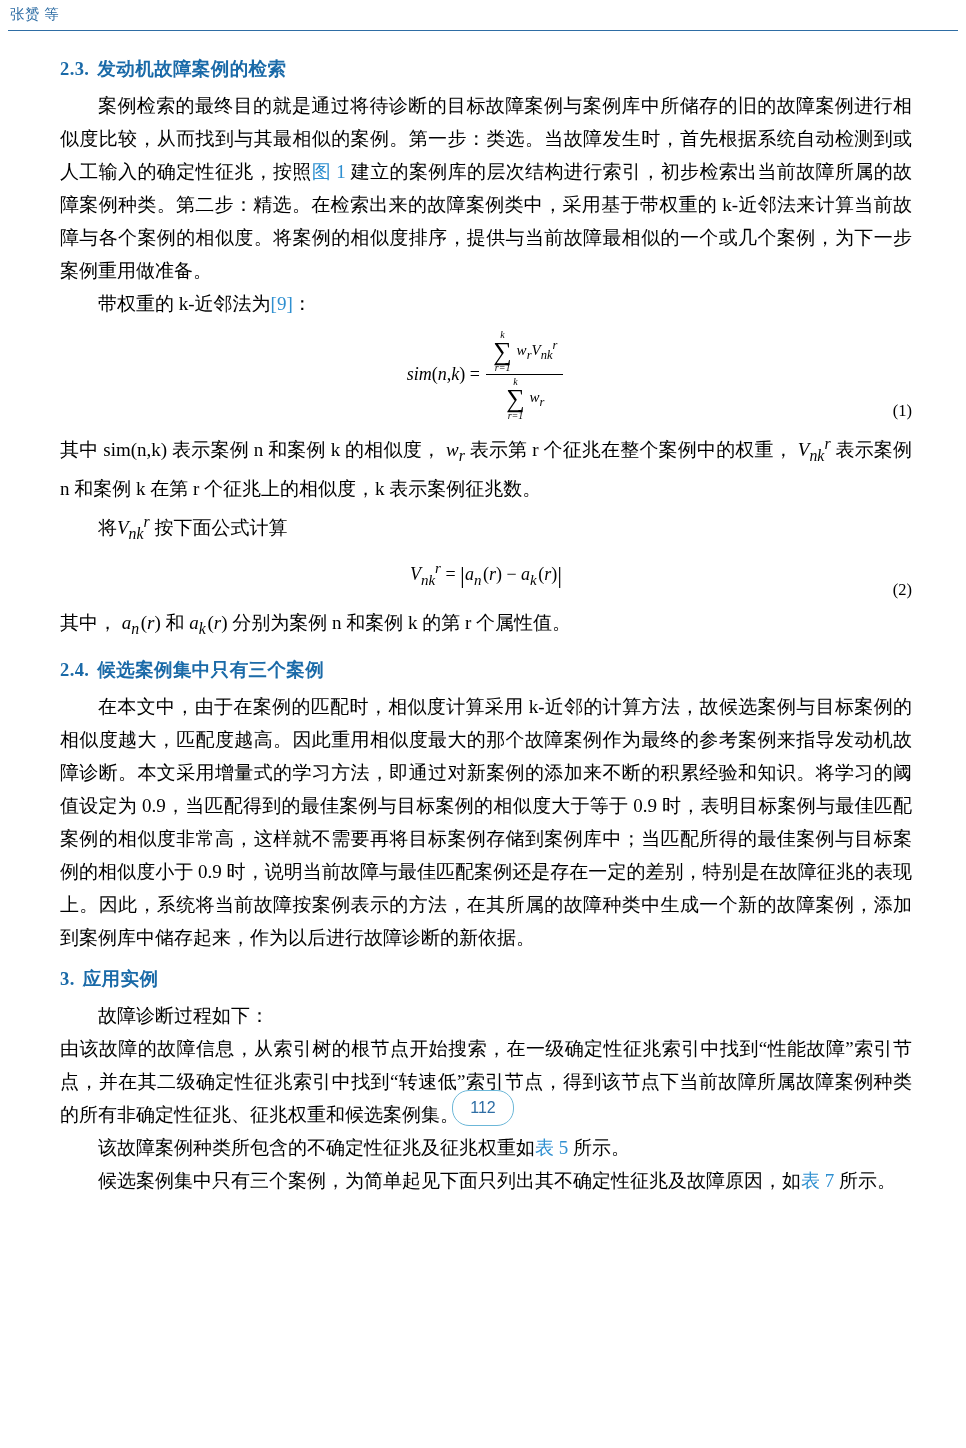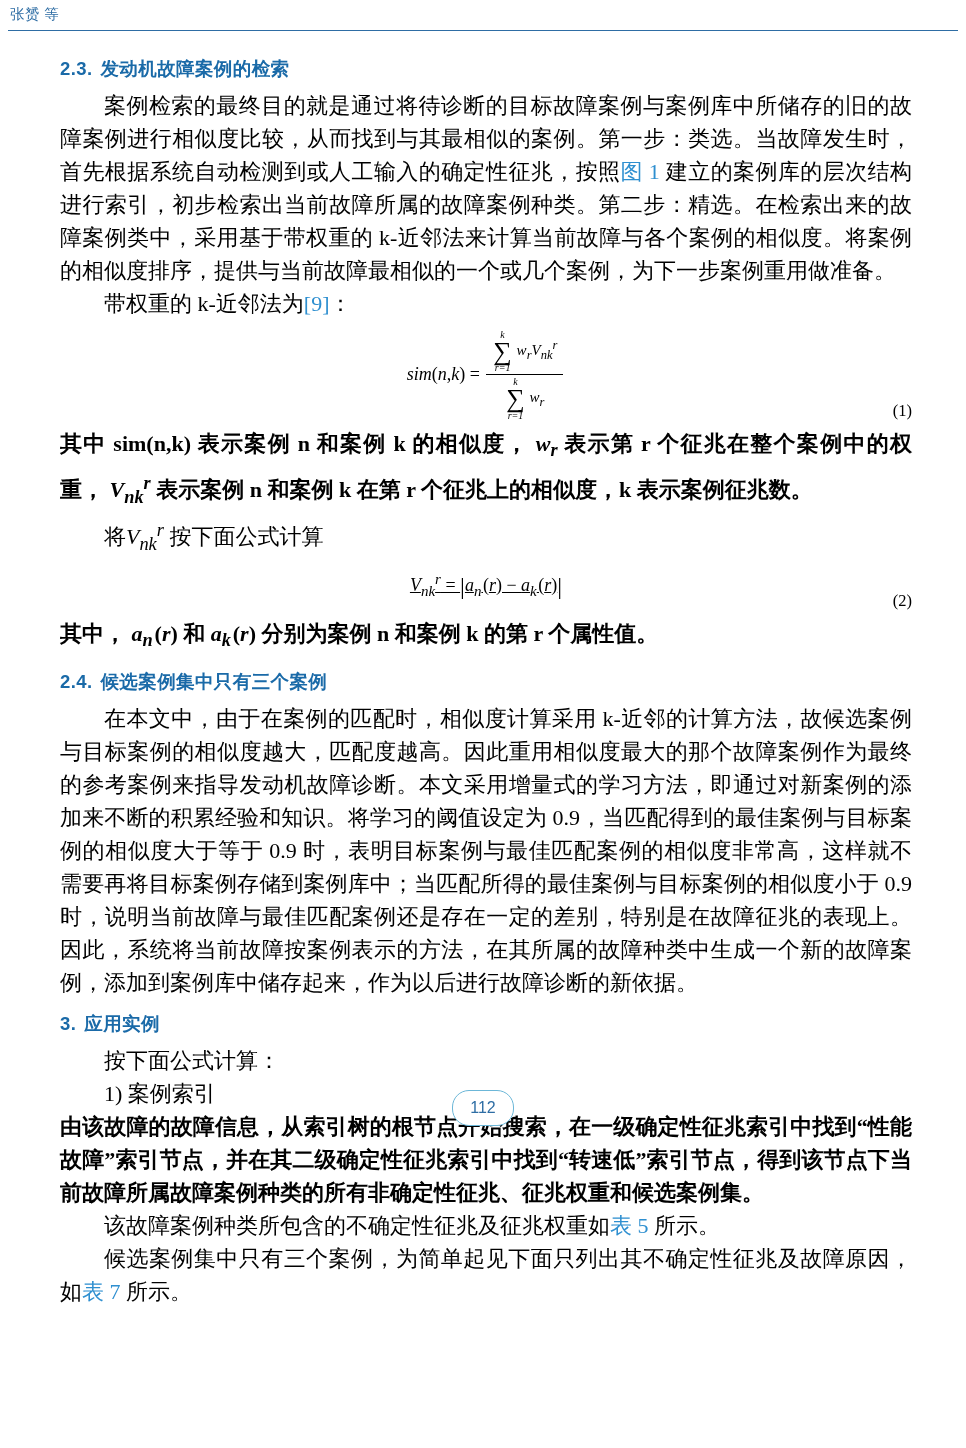--- a/index.html
+++ b/index.html
@@ -47,36 +47,35 @@
     top: 44px;
     left: 60px;
     width: 852px;
   }
   h2.section {
     font-size: 18.5px;
     color: #1a6aa8;
     font-weight: bold;
     margin: 12px 0 8px 0;
     letter-spacing: 0.4px;
-    font-family: Liberation Sans, sans-serif;
+    font-family: Liberation Serif, serif;
   }
   h2.section .num {
     margin-right: 8px;
   }
   p.para {
-    font-size: 22px;
+    font-size: 19px;
     line-height: 33px;
     margin: 0 0 0 0;
     text-align: justify;
     text-justify: inter-ideograph;
     text-indent: 2em;
   }
   p.noindent {
     text-indent: 0;
-    font-weight: bold;
   }
   .lnk {
     color: #2e8fd0;
   }
   .eq-block {
     position: relative;
     margin: 10px 0 6px 0;
     min-height: 40px;
   }
   .eq-center {
@@ -125,21 +124,20 @@
     line-height: 0.9;
   }
   sub.it, sup.it { font-style: italic; }
   .eq1-wrap {
     font-size: 18px;
     white-space: nowrap;
   }
   .eq2-wrap {
     font-size: 18px;
     white-space: nowrap;
-    text-decoration: underline;
   }
   .vbar {
     display: inline-block;
     font-size: 24px;
     vertical-align: -3px;
   }
   .page-num {
     position: absolute;
     left: 50%;
     transform: translateX(-50%);
@@ -212,22 +210,21 @@
     <h2 class="section">
       <span class="num">2.4.</span><span>候选案例集中只有三个案例</span>
     </h2>
 
     <p class="para">在本文中，由于在案例的匹配时，相似度计算采用 k-近邻的计算方法，故候选案例与目标案例的相似度越大，匹配度越高。因此重用相似度最大的那个故障案例作为最终的参考案例来指导发动机故障诊断。本文采用增量式的学习方法，即通过对新案例的添加来不断的积累经验和知识。将学习的阈值设定为 0.9，当匹配得到的最佳案例与目标案例的相似度大于等于 0.9 时，表明目标案例与最佳匹配案例的相似度非常高，这样就不需要再将目标案例存储到案例库中；当匹配所得的最佳案例与目标案例的相似度小于 0.9 时，说明当前故障与最佳匹配案例还是存在一定的差别，特别是在故障征兆的表现上。因此，系统将当前故障按案例表示的方法，在其所属的故障种类中生成一个新的故障案例，添加到案例库中储存起来，作为以后进行故障诊断的新依据。</p>
 
     <h2 class="section">
       <span class="num">3.</span><span>应用实例</span>
     </h2>
 
-    <p class="para">按下面公式计算：</p>
-    <p class="para">1) 案例索引</p>
+    <p class="para">故障诊断过程如下：</p>
     <p class="para noindent">由该故障的故障信息，从索引树的根节点开始搜索，在一级确定性征兆索引中找到“性能故障”索引节点，并在其二级确定性征兆索引中找到“转速低”索引节点，得到该节点下当前故障所属故障案例种类的所有非确定性征兆、征兆权重和候选案例集。</p>
 
     <p class="para"><span>该故障案例种类所包含的不确定性征兆及征兆权重如</span><span class="lnk">表 5</span> <span>所示。</span></p>
 
     <p class="para"><span>候选案例集中只有三个案例，为简单起见下面只列出其不确定性征兆及故障原因，如</span><span class="lnk">表 7</span> <span>所示。</span></p>
 
 
   </div>
 
   <div class="page-num">112</div>

